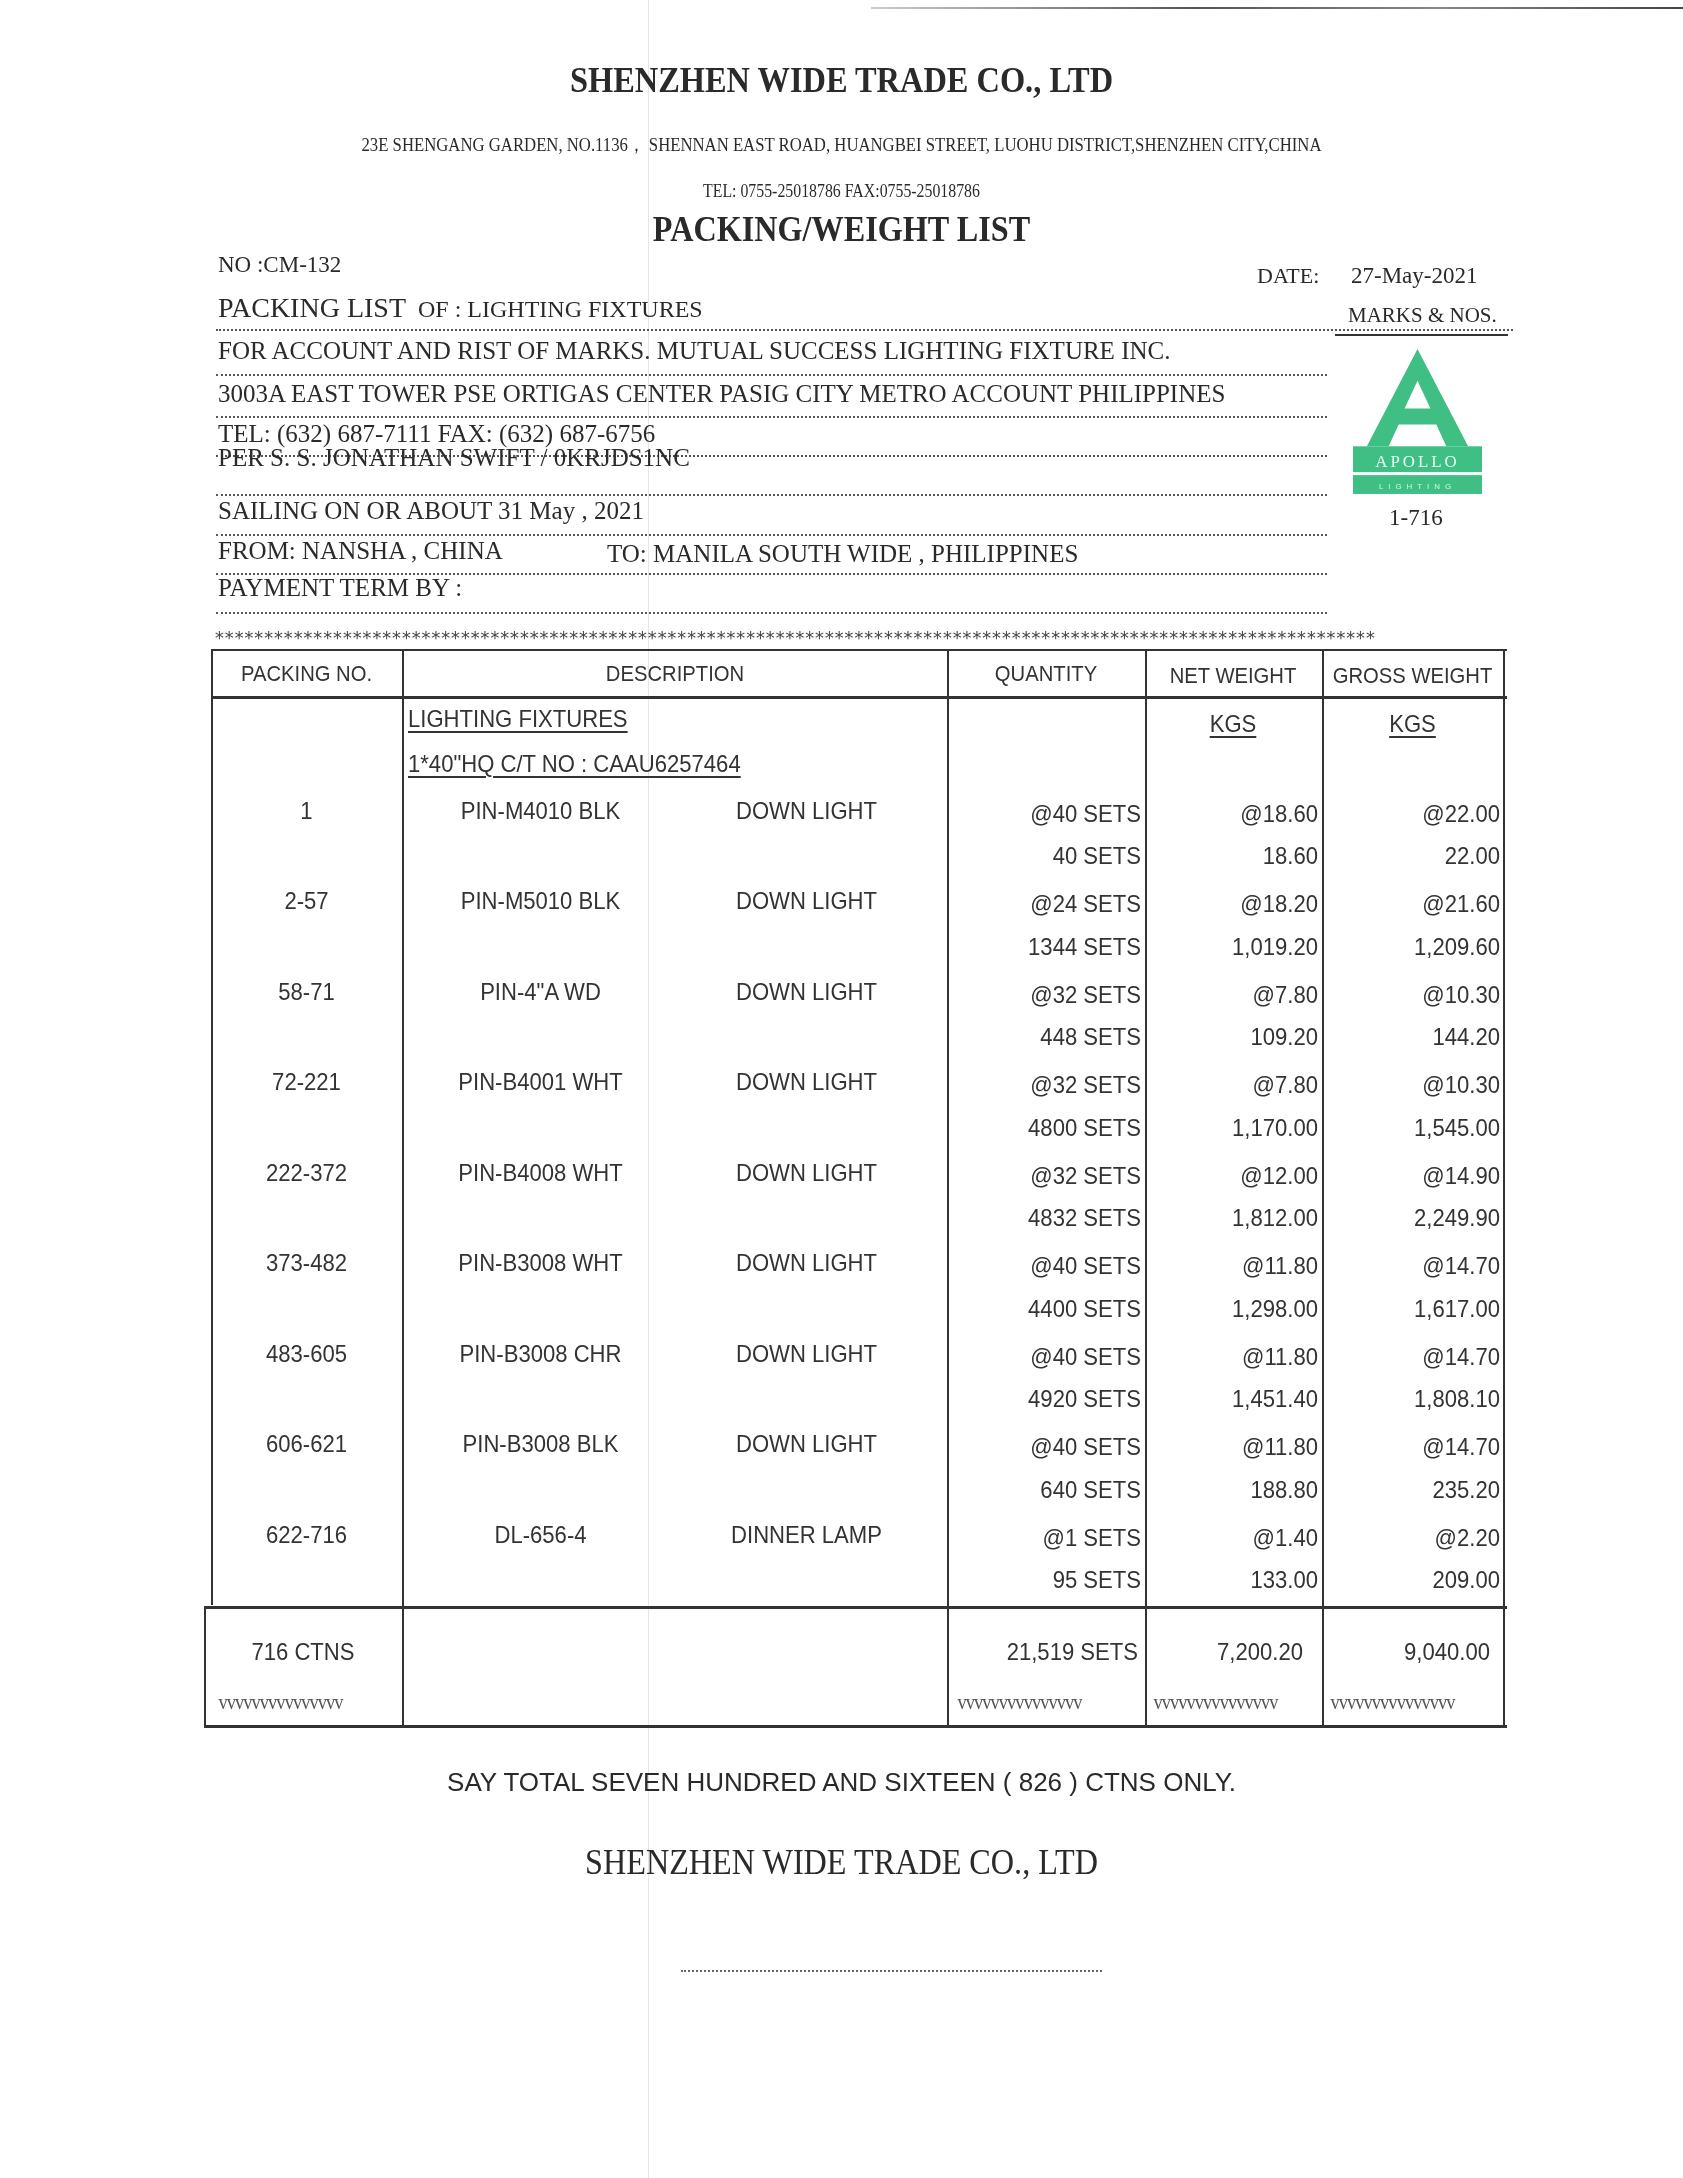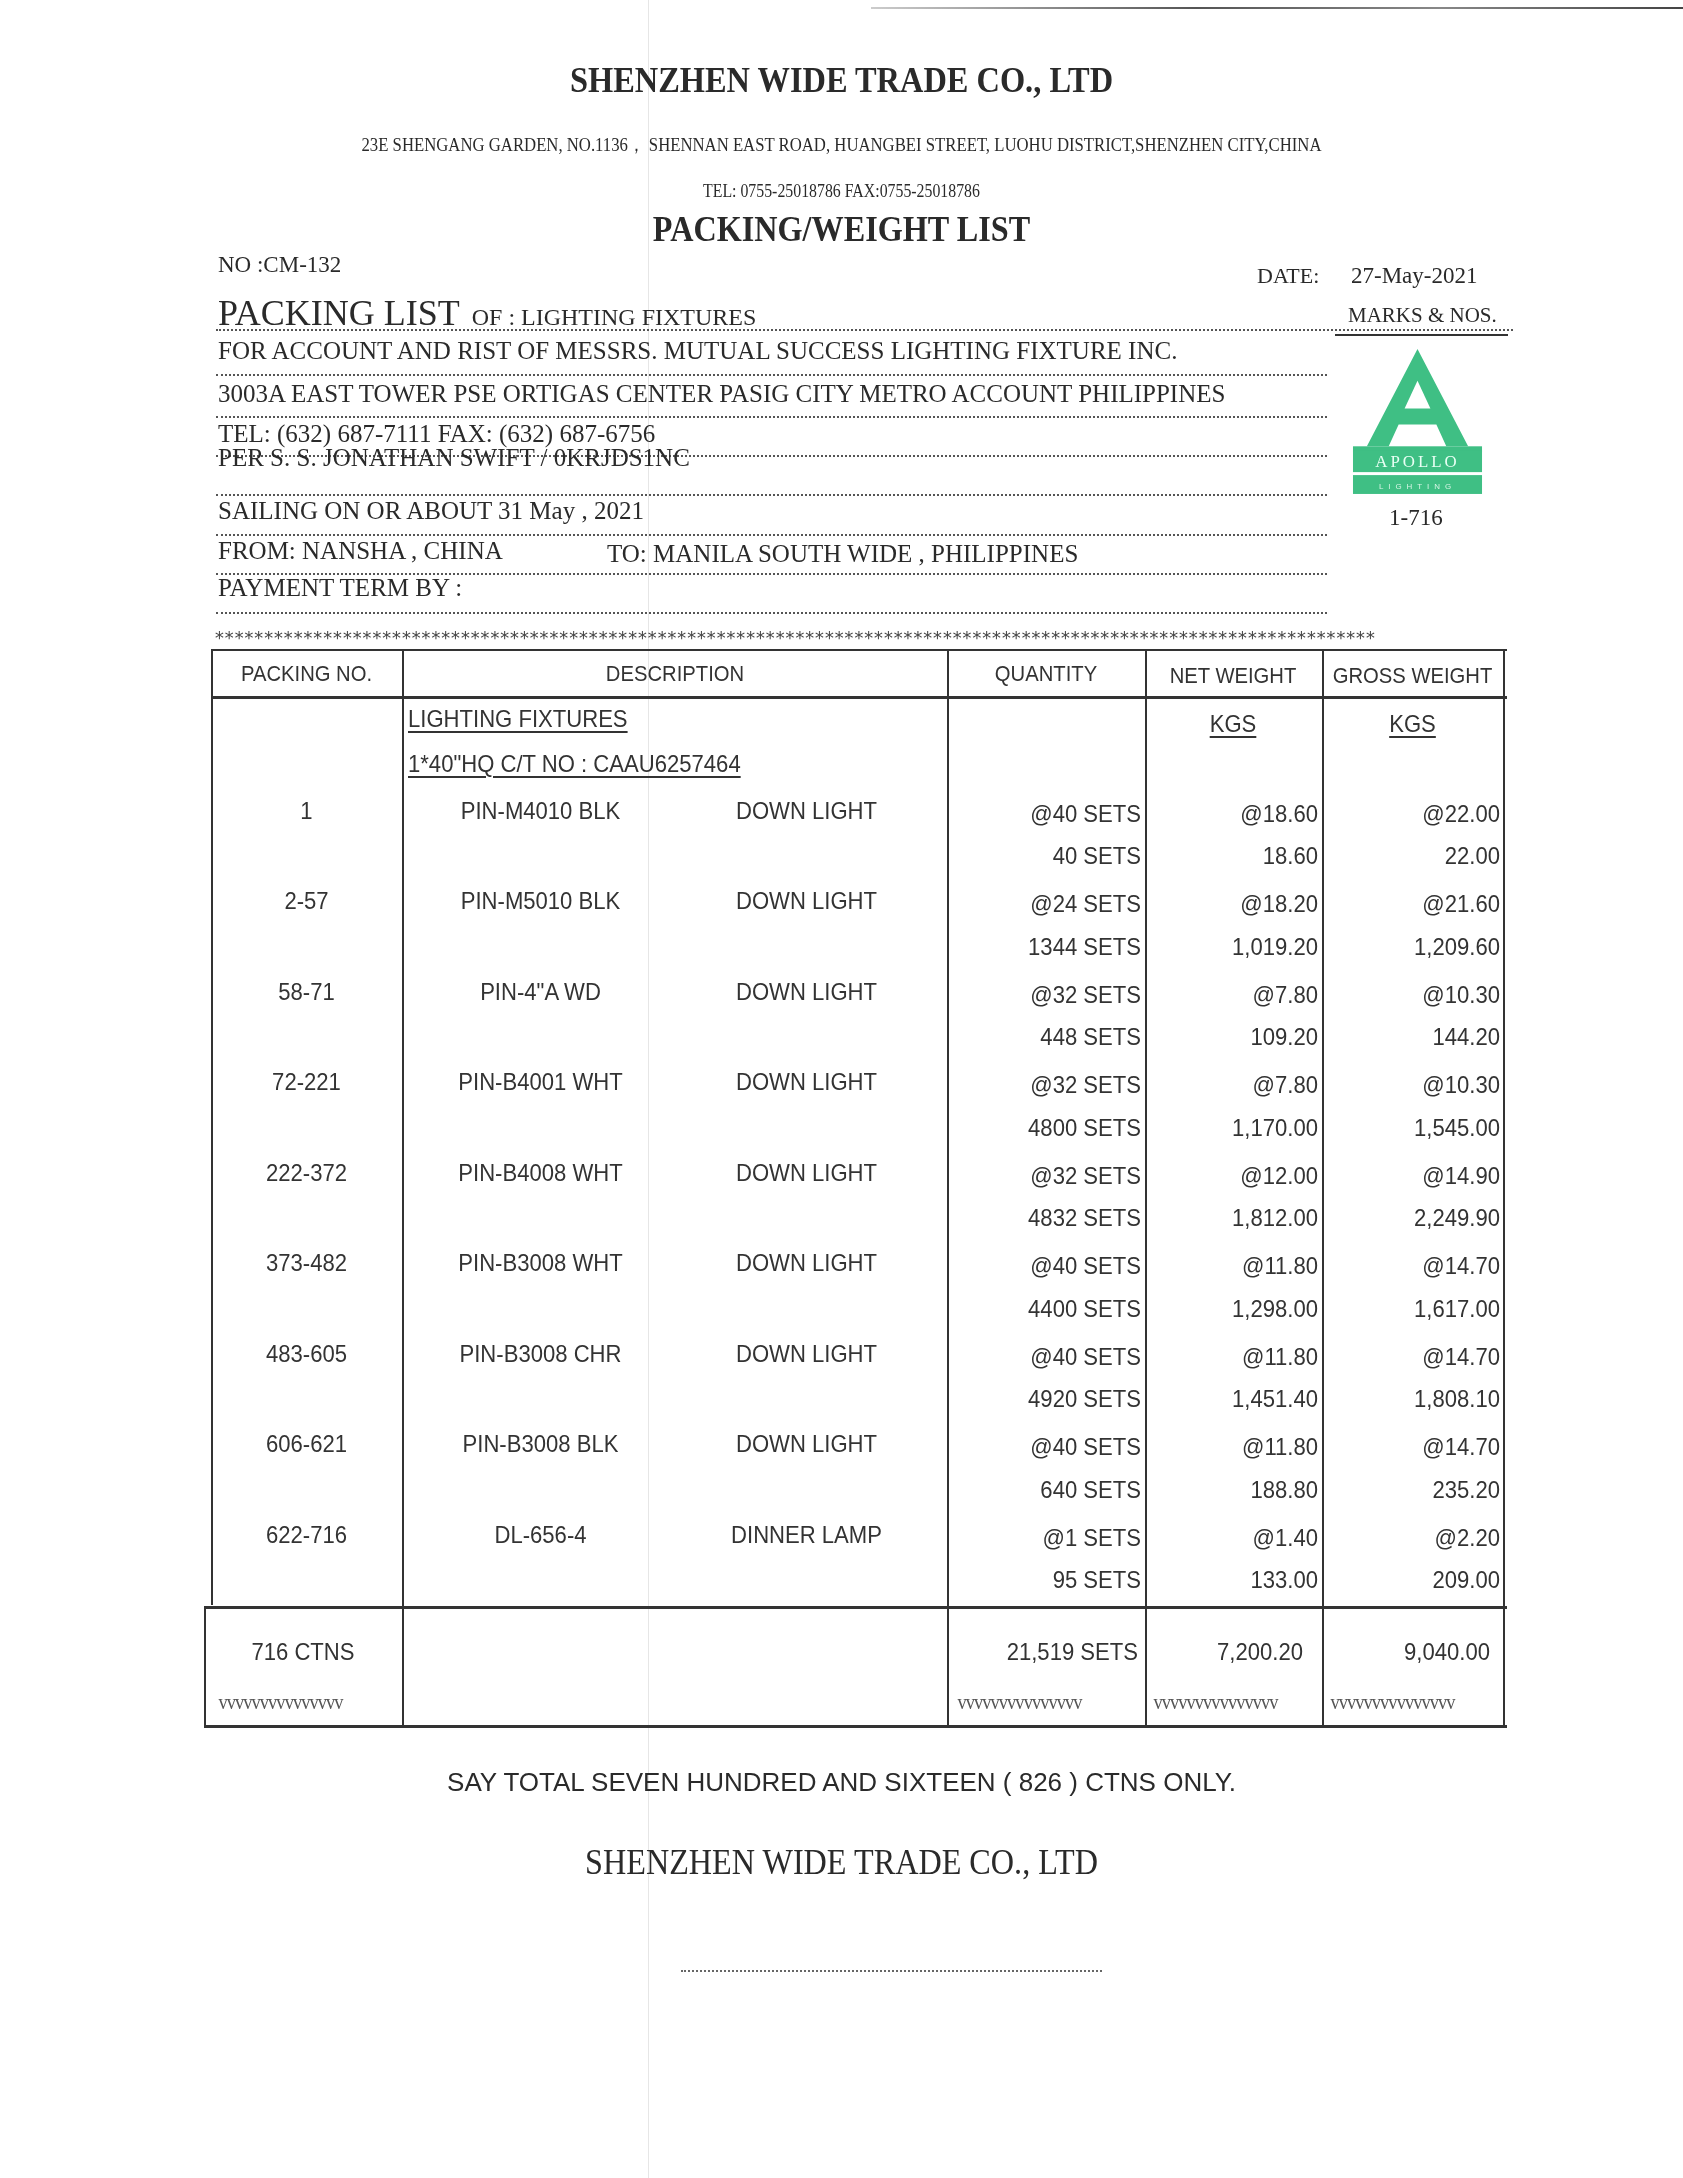--- a/index.html
+++ b/index.html
@@ -38,26 +38,26 @@
 <div class="abs serif telfax">TEL: 0755-25018786   FAX:0755-25018786</div>
 <div class="abs serif doctitle">PACKING/WEIGHT LIST</div>
 
 <div class="abs serif" style="left:218px;top:252px;font-size:23px;">NO :CM-132</div>
 <div class="abs serif" style="left:1257px;top:263px;font-size:22px;">DATE:</div>
 <div class="abs serif" style="left:1351px;top:263px;font-size:23px;">27-May-2021</div>
 <div class="abs serif" style="left:1348px;top:303px;font-size:21px;">MARKS &amp; NOS.</div>
 <div style="position:absolute;left:1335px;top:334px;width:173px;height:2px;background:#333;"></div>
 
 <div class="abs serif" style="left:218px;top:292px;">
-  <span style="font-size:36px;">PACKING LIST</span>
+  <span style="font-size:28px;">PACKING LIST</span>
   <span style="font-size:24px;margin-left:8px;">OF : LIGHTING FIXTURES</span>
 </div>
 <div class="dotted" style="top:329px;width:1297px;"></div>
 
-<div class="abs serif infoline" style="top:337px;">FOR ACCOUNT AND RIST OF MESSRS. MUTUAL SUCCESS LIGHTING FIXTURE INC.</div>
+<div class="abs serif infoline" style="top:337px;">FOR ACCOUNT AND RIST OF MARKS. MUTUAL SUCCESS LIGHTING FIXTURE INC.</div>
 <div class="dotted" style="top:374px;"></div>
 
 <div class="abs serif infoline" style="top:380px;">3003A EAST TOWER PSE ORTIGAS CENTER PASIG CITY METRO ACCOUNT PHILIPPINES</div>
 <div class="dotted" style="top:416px;"></div>
 
 <div class="abs serif infoline" style="top:420px;">TEL: (632) 687-7111  FAX: (632) 687-6756</div>
 <div class="dotted" style="top:455px;"></div>
 
 <div class="abs serif infoline" style="top:444px;">PER S. S. JONATHAN SWIFT / 0KRJDS1NC</div>
 <div class="dotted" style="top:494px;"></div>

